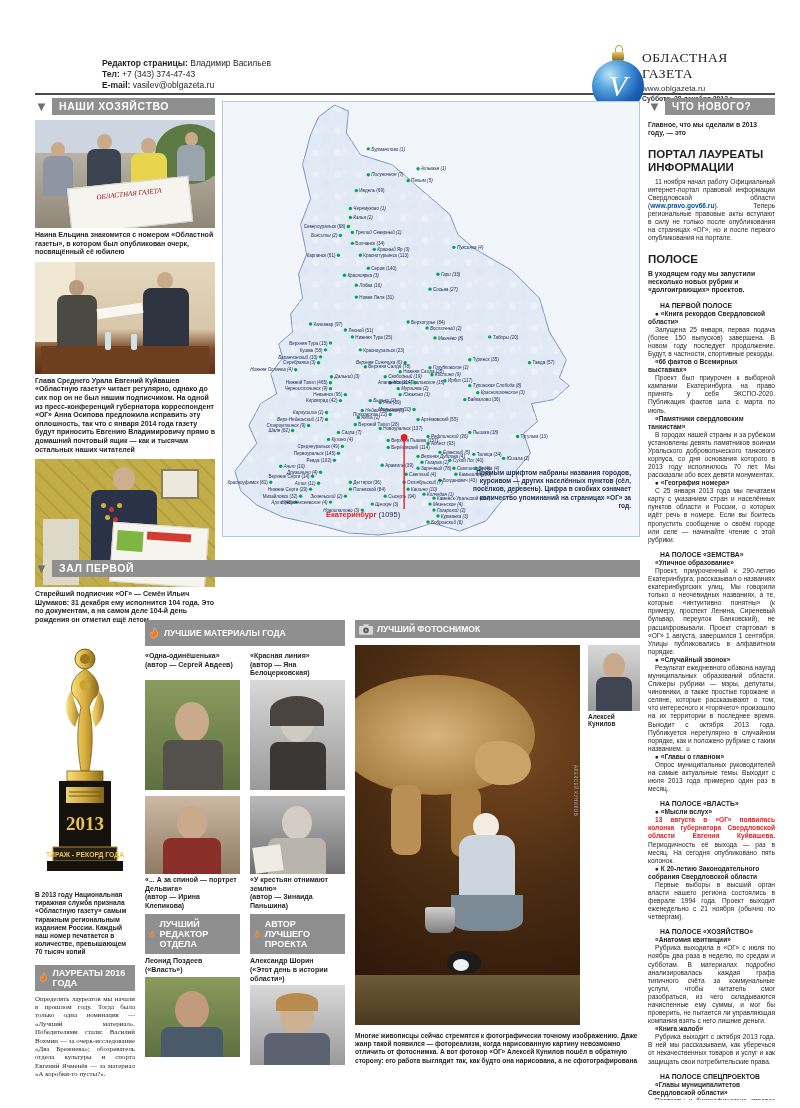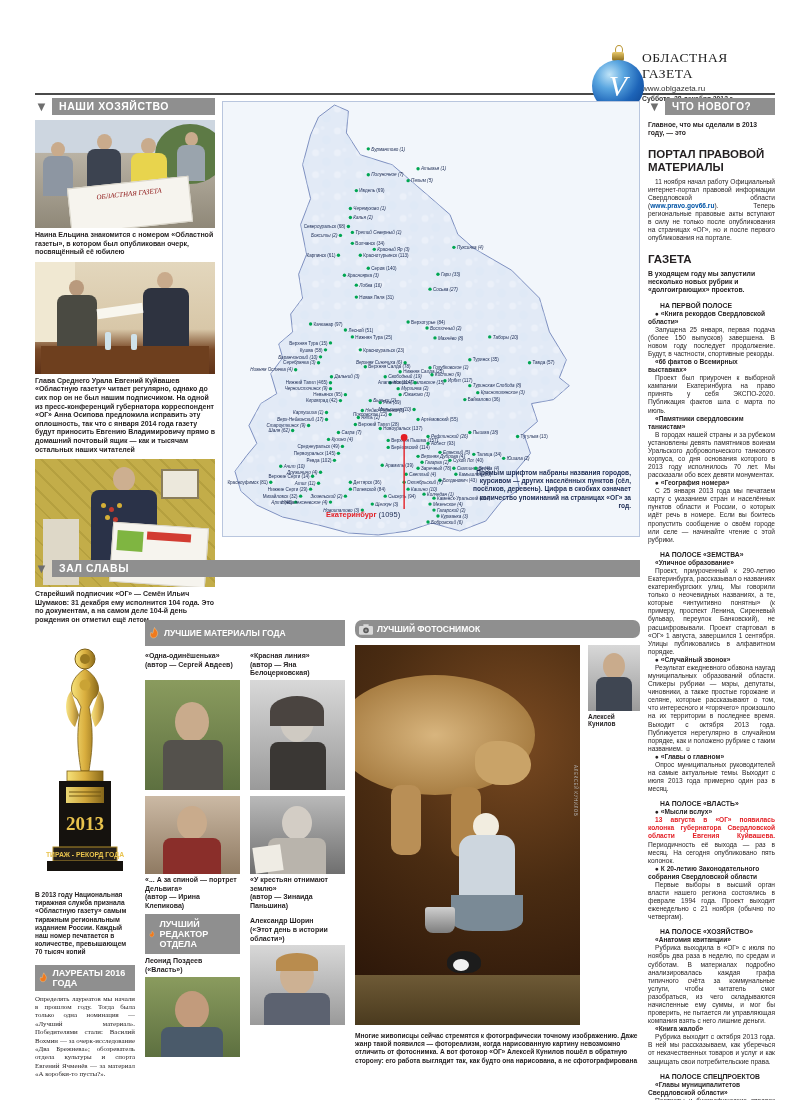--- a/index.html
+++ b/index.html
@@ -90,20 +90,25 @@
   .head{border-radius:50%;background:#c9ab8c;}
   .torso{border-radius:8px 8px 0 0;}
   .np{background:#f6f4ee;border:1px solid #d8d4c8;}
   .nptxt{font-family:"Liberation Serif",serif;color:#8a1010;text-align:center;overflow:hidden;white-space:nowrap;}
 </style>
 </head>
 <body>
 
 <div id="page">
 
+  <div class="abs edinfo">
+    <div><b>Редактор страницы:</b> <span>Владимир Васильев</span></div>
+    <div><b>Тел:</b> <span>+7 (343) 374-47-43</span></div>
+    <div><b>E-mail:</b> <span>vasilev@oblgazeta.ru</span></div>
+  </div>
   <div class="abs mast">
     <div class="mt">ОБЛАСТНАЯ ГАЗЕТА</div>
     <div class="mu">www.oblgazeta.ru</div>
     <div class="md">Суббота, 28 декабря 2013 г.</div>
   </div>
   <div class="abs hrule"></div>
   <div class="abs ballloop"></div>
   <div class="abs ballcap"></div>
   <div class="abs ball">
     <span class="v">V</span>
@@ -411,23 +416,23 @@
       <div class="legend">Прямым шрифтом набраны названия городов, курсивом — других населённых пунктов (сёл, посёлков, деревень). Цифра в скобках означает количество упоминаний на страницах «ОГ» за год.</div>
     </div>
   </div>
 
   <div class="abs rightcol">
     <div class="secbar">
       <span class="tri">▼</span>
       <span class="bar" style="font-size:10px;">ЧТО НОВОГО?</span>
     </div>
     <div class="rc-intro">Главное, что мы сделали в 2013 году, — это</div>
-    <div class="rc-h2">ПОРТАЛ ПРАВОВОЙ МАТЕРИАЛЫ</div>
+    <div class="rc-h2">ПОРТАЛ ЛАУРЕАТЫ ИНФОРМАЦИИ</div>
     <div class="rc-p"><span>11 ноября начал работу Официальный интернет-портал правовой информации Свердловской области (</span><span class="lnk">www.pravo.gov66.ru</span><span>). Теперь региональные правовые акты вступают в силу не только после опубликования на страницах «ОГ», но и после первого опубликования на портале.</span></div>
-    <div class="rc-h2">ГАЗЕТА</div>
+    <div class="rc-h2">ПОЛОСЕ</div>
     <div class="rc-gintro">В уходящем году мы запустили несколько новых рубрик и «долгоиграющих» проектов.</div>
     <div id="gazeta-sections">
         <div class="rc-subhead">НА ПЕРВОЙ ПОЛОСЕ</div>
         <div class="rc-title">● «Книга рекордов Свердловской области»</div>
         <div class="rc-text">Запущена 25 января, первая подача (более 150 выпусков) завершена. В новом году последует продолжение. Будут, в частности, спортивные рекорды.</div>
         <div class="rc-title">«66 фактов о Всемирных выставках»</div>
         <div class="rc-text">Проект был приурочен к выборной кампании Екатеринбурга на право принять у себя ЭКСПО-2020. Публикация фактов шла с марта по июль.</div>
         <div class="rc-title">«Памятники свердловским танкистам»</div>
         <div class="rc-text">В городах нашей страны и за рубежом установлены девять памятников воинам Уральского добровольческого танкового корпуса, со дня основания которого в 2013 году исполнилось 70 лет. Мы рассказали обо всех девяти монументах.</div>
         <div class="rc-title">● «География номера»</div>
@@ -452,21 +457,21 @@
         <div class="rc-subhead">НА ПОЛОСЕ СПЕЦПРОЕКТОВ</div>
         <div class="rc-title">«Главы муниципалитетов Свердловской области»</div>
         <div class="rc-text">Портреты и биографические справки руководителей всех 94 муниципальных образований области.</div>
       </div>
 
   </div>
 
   <div class="abs hofbar">
     <div class="secbar">
       <span class="tri">▼</span>
-      <span class="bar">ЗАЛ СЛАВЫ</span>
+      <span class="bar">ЗАЛ ПЕРВОЙ</span>
     </div>
   </div>
 
   <div class="abs trophycol">
     <svg width="100" height="238" viewBox="0 0 100 238">
       <defs>
         <linearGradient id="gold" x1="0" y1="0" x2="1" y2="0">
           <stop offset="0" stop-color="#f6e27a"></stop>
             <stop offset="0.5" stop-color="#d9ae3e"></stop>
             <stop offset="1" stop-color="#8a6a1a"></stop>
@@ -547,32 +552,38 @@
             </svg>
           <span class="t">ЛУЧШИЙ РЕДАКТОР ОТДЕЛА</span>
         </div>
         <div class="mname"><span>Леонид Поздеев</span><br><span>(«Власть»)</span></div>
         <div class="ph sc-green" style="width:95px;height:80px;">
           <i class="head" style="left:30px;top:14px;width:34px;height:38px;background:#c29b7c;"></i>
           <i class="torso" style="left:16px;top:50px;width:62px;height:30px;background:#4a5a6a;"></i>
         </div>
       </div>
       <div class="c">
+        <div class="minihdr" style="height:40px;box-sizing:border-box;">
+          <svg width="11" height="14" viewBox="0 0 16 16">
+              <path d="M8,0 C10,4 14,6 12,11 C11,14 8,16 5,15 C2,14 1,10 3,7 C4,9 6,9 6,7 C6,5 7,3 8,0 Z" fill="#f07a1d" stroke="#ffd9a0" stroke-width="0.6"></path>
+            </svg>
+          <span class="t">АВТОР ЛУЧШЕГО ПРОЕКТА</span>
+        </div>
         <div class="mname"><span>Александр Шорин</span><br><span>(«Этот день в истории области»)</span></div>
         <div class="ph sc-gray" style="width:95px;height:80px;">
           <i class="head" style="left:30px;top:12px;width:34px;height:38px;background:#cdb193;"></i>
           <i style="left:26px;top:8px;width:42px;height:18px;background:#b98c4e;border-radius:50% 50% 0 0;"></i>
           <i class="torso" style="left:14px;top:48px;width:66px;height:32px;background:#5c6270;"></i>
         </div>
       </div>
     </div>
   </div>
 
   <div class="abs photocol">
-    <div class="minihdr" style="height:18px;box-sizing:border-box;width:285px;border-radius:7px;">
+    <div class="minihdr" style="height:18px;box-sizing:border-box;width:285px;">
       <svg width="14" height="11" viewBox="0 0 16 12">
         <rect x="0" y="2" width="16" height="10" rx="1.5" fill="#d8d8d8"></rect>
           <rect x="5" y="0" width="6" height="3" fill="#d8d8d8"></rect>
           <circle cx="8" cy="7" r="3.2" fill="#5a5a5a"></circle>
           <circle cx="8" cy="7" r="1.4" fill="#9a9a9a"></circle>
       </svg>
       <span class="t" style="font-size:8.5px;">ЛУЧШИЙ ФОТОСНИМОК</span>
     </div>
     <div class="ph bigph sc-barn" style="margin-top:7px;">
       <i style="left:-20px;top:30px;width:200px;height:120px;background:radial-gradient(ellipse at 50% 50%,#d8b57e,#a97f44 70%,#6e4a1e 100%);border-radius:50%;"></i>

